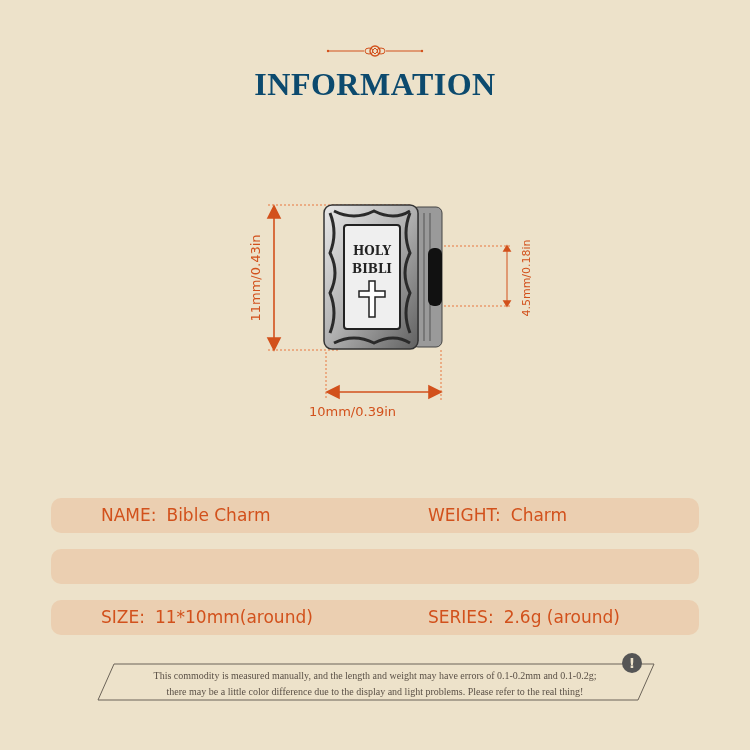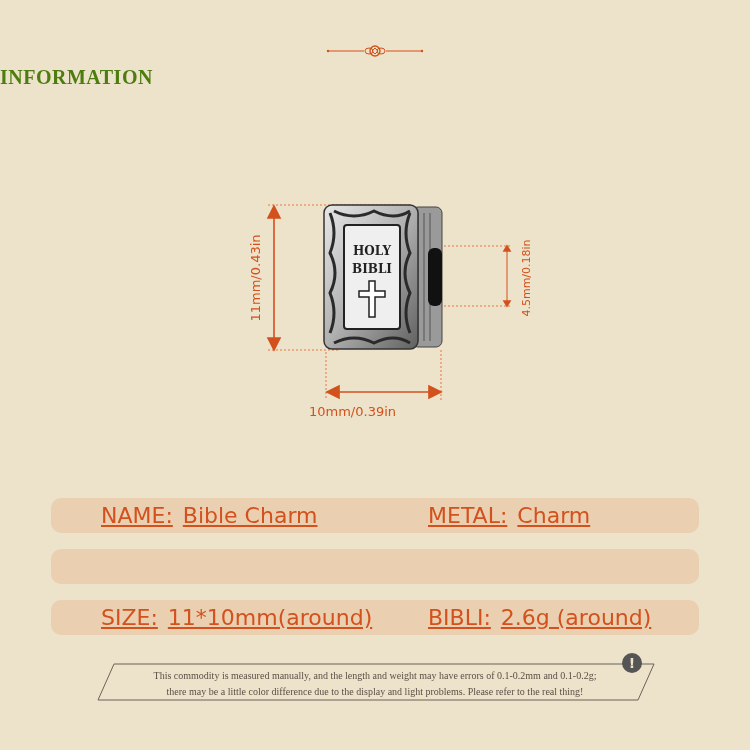--- a/index.html
+++ b/index.html
@@ -1,25 +1,25 @@
 <!DOCTYPE html>
 <html><head>
 <meta charset="utf-8">
 <style>
   * { box-sizing: border-box; margin: 0; padding: 0; }
   body { width: 750px; height: 750px; background: #ede2ca; position: relative; overflow: hidden; font-family: "DejaVu Sans", sans-serif; }
   .ornament { position: absolute; left: 326px; top: 44px; width: 98px; height: 14px; }
-  .title { position: absolute; left: 0; top: 66px; width: 750px; font-family: "Liberation Serif", serif; font-weight: bold; font-size: 20px; color: #4d7c0f; letter-spacing: 0.5px; }
+  .title { position: absolute; left: 0; top: 66px; width: 750px; text-align: center; font-family: "Liberation Serif", serif; font-weight: bold; font-size: 32px; color: #0c4a6e; letter-spacing: 0.5px; }
   .product { position: absolute; left: 320px; top: 203px; width: 126px; height: 148px; }
   .dim { position: absolute; font-family: "DejaVu Sans", sans-serif; font-size: 13px; color: #d2511c; white-space: nowrap; }
   .dim-h { left: 309px; top: 404px; }
   .dim-v { left: 255px; top: 278px; transform: translate(-50%,-50%) rotate(-90deg); }
   .dim-v2 { left: 526px; top: 278px; transform: translate(-50%,-50%) rotate(-90deg); font-size: 11px; }
   .row { position: absolute; left: 51px; width: 648px; height: 35px; background: #ebcfb1; border-radius: 10px; }
-  .row .cell { position: absolute; top: 0; height: 35px; line-height: 35px; font-size: 22px; color: #d2511c; font-family: "DejaVu Sans", sans-serif; text-decoration: underline; }
+  .row .cell { position: absolute; top: 0; height: 35px; line-height: 35px; font-size: 17px; color: #d2511c; font-family: "DejaVu Sans", sans-serif; }
   .row .cell.left { left: 50px; }
   .row .cell.right { left: 377px; }
   .lbl { margin-right: 10px; }
   .notice { position: absolute; left: 90px; top: 658px; width: 570px; height: 44px; }
   .notice-text { position: absolute; left: 100px; top: 668px; width: 550px; text-align: center; font-family: "Liberation Serif", serif; font-size: 10px; color: #5a5046; line-height: 16px; }
   .alert { position: absolute; left: 622px; top: 653px; width: 20px; height: 20px; border-radius: 50%; background: #555; color: #ede2ca; font-weight: bold; font-size: 14px; line-height: 20px; text-align: center; font-family: "DejaVu Sans", sans-serif; }
 </style>
 </head>
 <body>
 
@@ -81,27 +81,27 @@
   <text x="52" y="70" text-anchor="middle" font-family="DejaVu Serif, serif" font-weight="bold" font-size="12" fill="#222">BIBLI</text>
   <path d="M49 78 h6 v10 h10 v6 h-10 v20 h-6 v-20 h-10 v-6 h10 z" fill="#fff" stroke="#222" stroke-width="1.5"></path>
 </svg>
 
 <div class="dim dim-h">10mm/0.39in</div>
 <div class="dim dim-v">11mm/0.43in</div>
 <div class="dim dim-v2">4.5mm/0.18in</div>
 
 <div class="row" style="top:498px;">
   <div class="cell left"><span class="lbl">NAME:</span><span>Bible Charm</span></div>
-  <div class="cell right"><span class="lbl">METAL:</span><span>Charm</span></div>
+  <div class="cell right"><span class="lbl">WEIGHT:</span><span>Charm</span></div>
 </div>
 <div class="row" style="top:549px;">
 </div>
 <div class="row" style="top:600px;padding-left:7px;">
   <div class="cell left"><span class="lbl">SIZE:</span><span>11*10mm(around)</span></div>
-  <div class="cell right"><span class="lbl">BIBLI:</span><span>2.6g (around)</span></div>
+  <div class="cell right"><span class="lbl">SERIES:</span><span>2.6g (around)</span></div>
 </div>
 
 <svg class="notice" viewBox="0 0 570 44">
   <polygon points="24,6 564,6 548,42 8,42" fill="none" stroke="#6b6358" stroke-width="1"></polygon>
 </svg>
 <div class="notice-text">
   <div>This commodity is measured manually, and the length and weight may have errors of 0.1-0.2mm and 0.1-0.2g;</div>
   <div>there may be a little color difference due to the display and light problems. Please refer to the real thing!</div>
 </div>
 <div class="alert">!</div>

